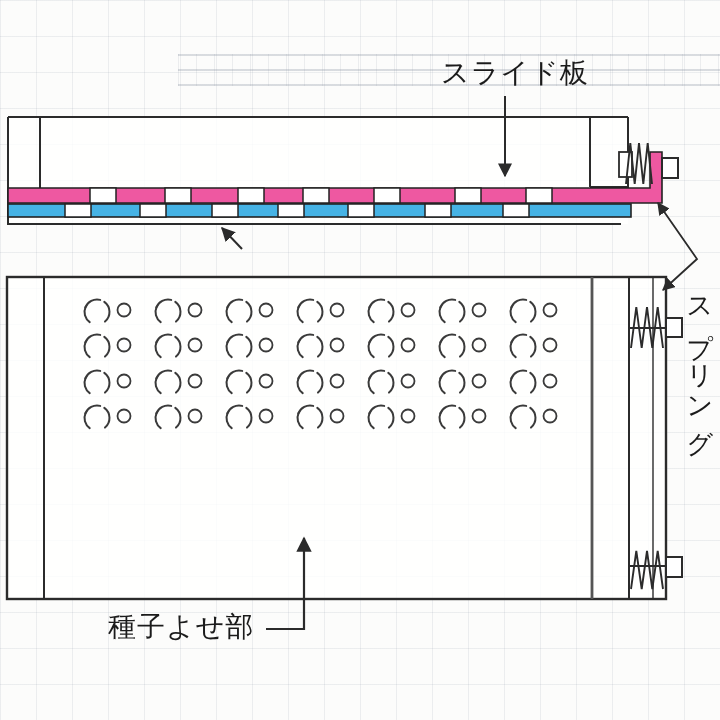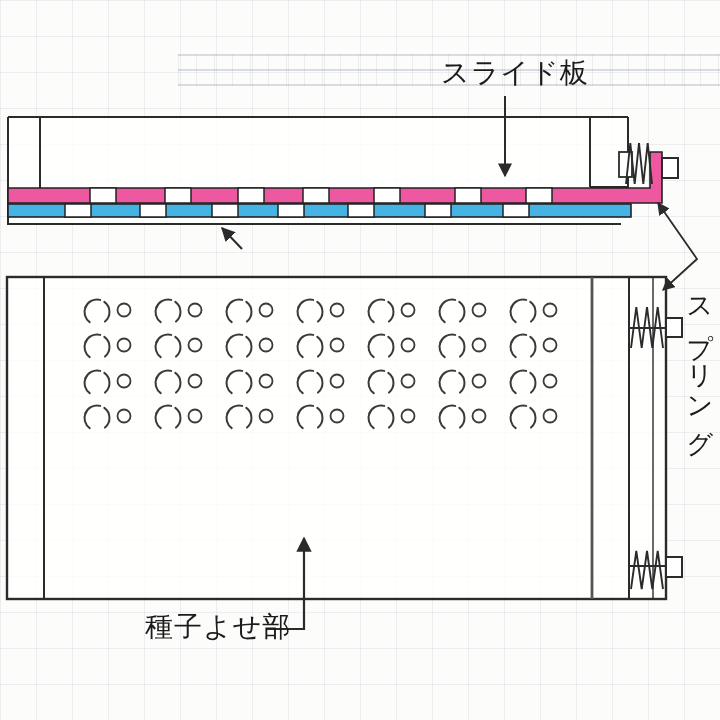--- a/index.html
+++ b/index.html
@@ -266,14 +266,14 @@
     <g stroke="#2b2b2b" fill="none">
       <path d="M505,96 V176" stroke-width="2" marker-end="url(#ah)"></path>
       <path d="M242,249 L222,228" stroke-width="2" marker-end="url(#ah)"></path>
       <path d="M266,629 H304 V538" stroke-width="2.2" marker-end="url(#ah)"></path>
       <path d="M658,203 L697,259 L663,290" stroke-width="1.8" marker-start="url(#ah)" marker-end="url(#ah)"></path>
     </g>
   </svg>
 
   <div class="label" style="left:441px;top:58px;">スライド板</div>
   <div class="label label-vertical" style="left:686px;top:281px;height:170px;">スプリング</div>
-  <div class="label" style="left:108px;top:612px;padding-left:37px;">種子よせ部</div>
+  <div class="label" style="left:108px;top:612px;">種子よせ部</div>
 </div>
 
 </body></html>

